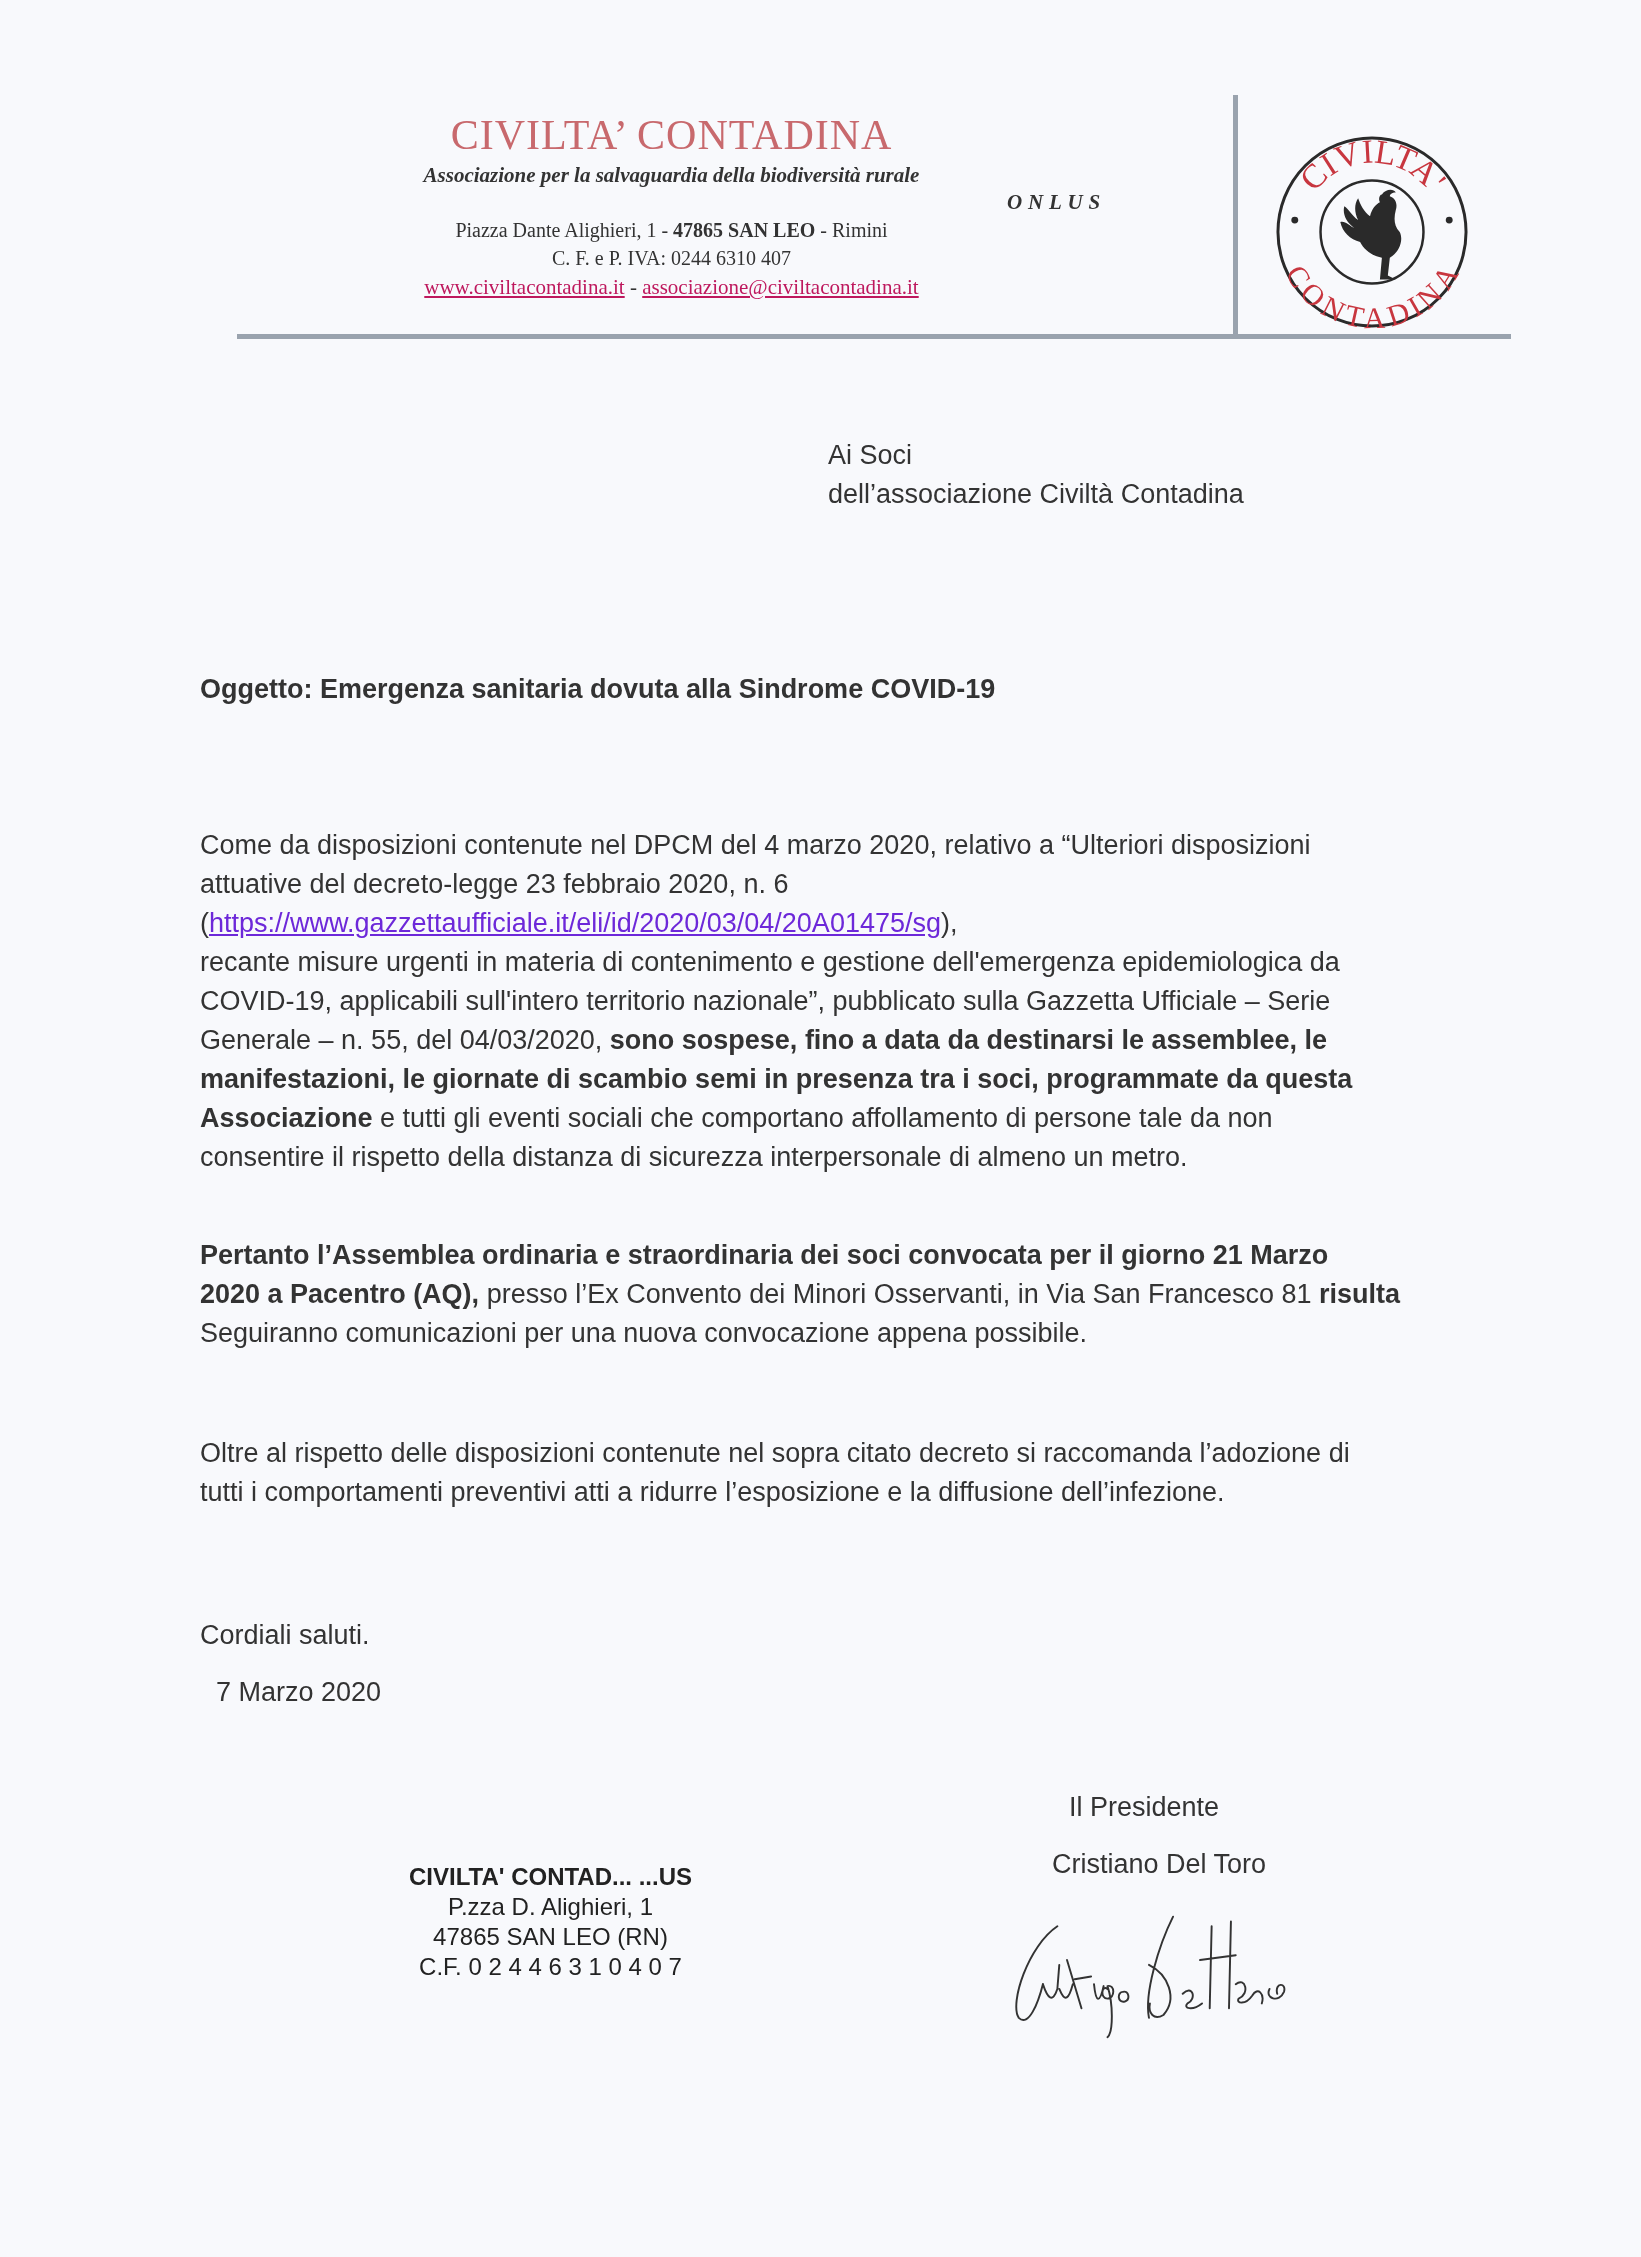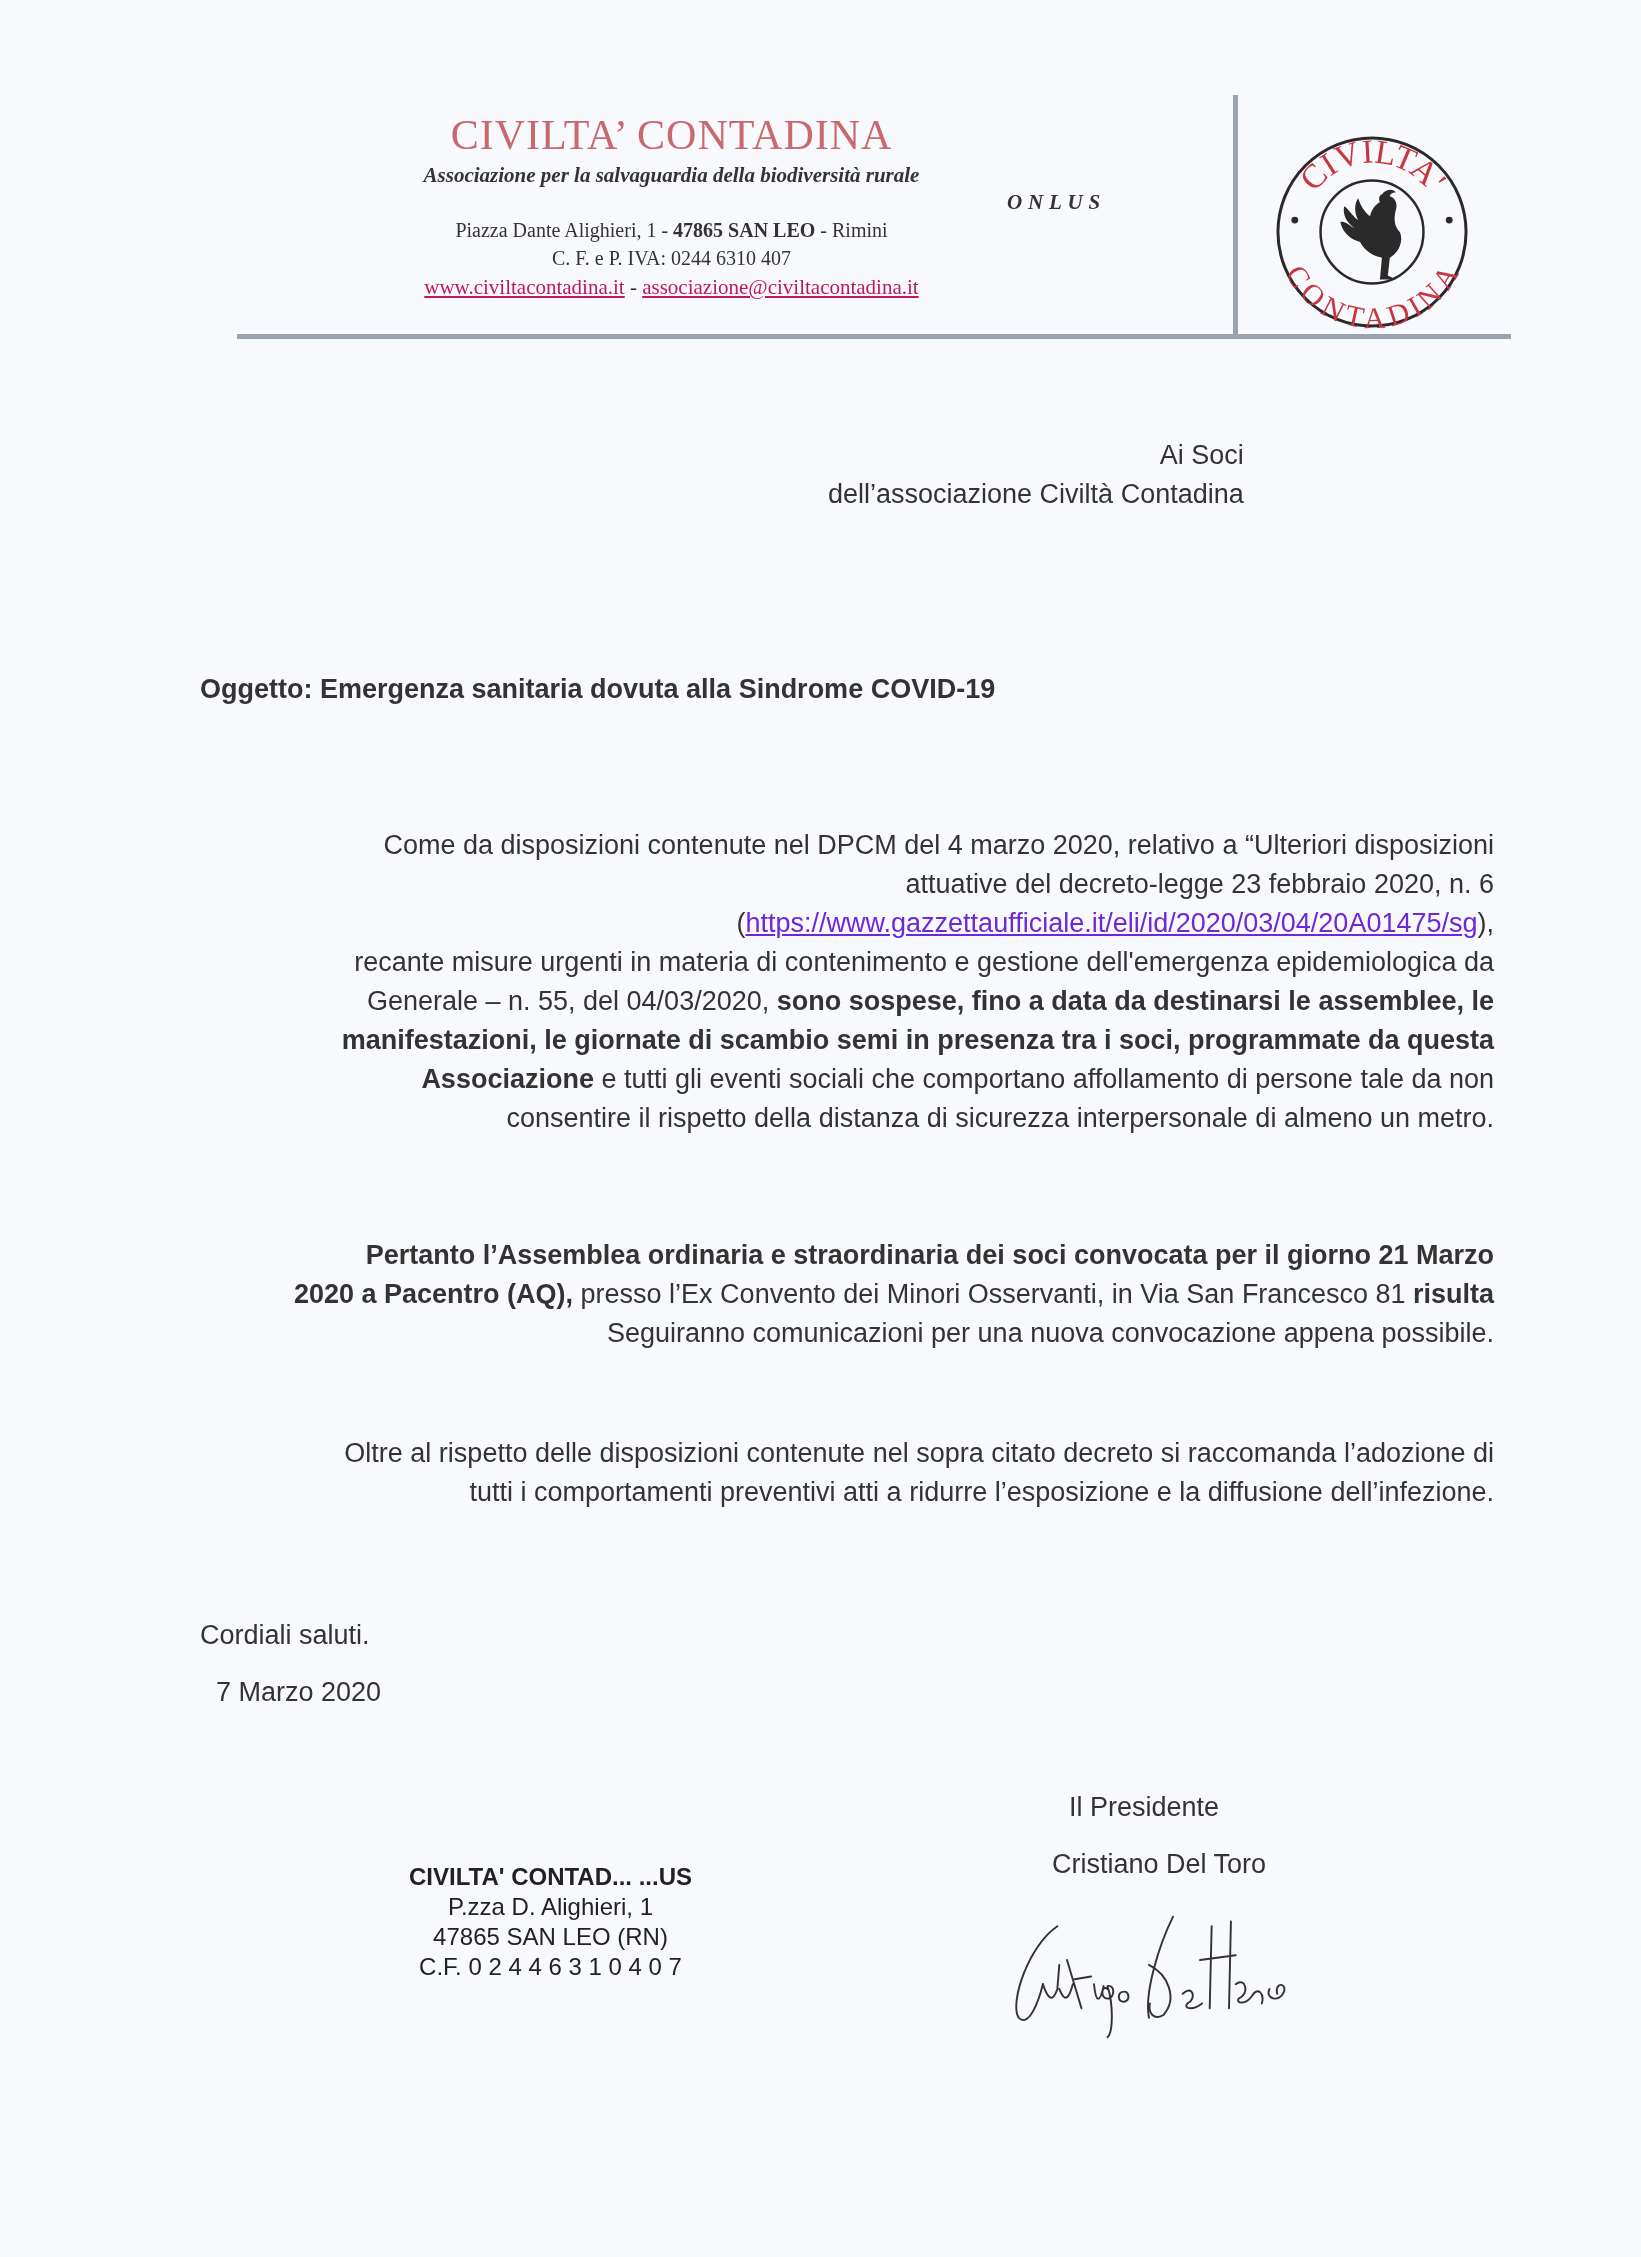--- a/index.html
+++ b/index.html
@@ -23,21 +23,21 @@
   .vrule { position:absolute; left:1233px; top:95px; width:4.8px; height:241px; background:#9aa3ae; }
   .logo { position:absolute; left:1273px; top:133px; width:198px; height:198px; }
 
   .txt { position:absolute; font-size:27px; line-height:39px; color:#333; }
   .recip { left:828px; top:436px; }
   .subject { left:200px; top:670px; font-weight:bold; font-size:27px; }
   .body1 { left:200px; top:826px; width:1294px; }
   .body1 a { color:#6d28d9; text-decoration:underline;margin-top:39px; }
   .body2 { left:200px; top:1236px; width:1294px; }
   .body3 { left:200px; top:1434px; width:1294px; }
-  .p-line { display:block; white-space:nowrap;text-align:right; }
+  .p-line { display:block; white-space:nowrap; }
   b.bd { font-weight:bold; }
   .greet { left:200px; top:1616px; }
   .date { left:216px; top:1673px; }
   .pres-title { left:1069px; top:1788px; }
   .pres-name { left:1052px; top:1845px; }
   .stamp { position:absolute; left:367px; top:1862px; width:367px; text-align:center;
            font-family:"Liberation Sans", "DejaVu Sans", sans-serif; font-size:24px; line-height:30px; color:#222; }
   .stamp .s1 { font-weight:bold; }
   .sig { position:absolute; left:999px; top:1907px; width:406px; height:135px; }
 </style>
@@ -76,20 +76,21 @@
   <span class="p-line">dell’associazione Civiltà Contadina</span>
 </div>
 
 <div class="txt subject">Oggetto: Emergenza sanitaria dovuta alla Sindrome COVID-19</div>
 
 <div class="txt body1">
   <span class="p-line">Come da disposizioni contenute nel DPCM del 4 marzo 2020, relativo a “Ulteriori disposizioni</span>
   <span class="p-line">attuative del decreto-legge 23 febbraio 2020, n. 6</span>
   <span class="p-line"><span>(</span><a>https://www.gazzettaufficiale.it/eli/id/2020/03/04/20A01475/sg</a><span>),</span></span>
   <span class="p-line">recante misure urgenti in materia di contenimento e gestione dell'emergenza epidemiologica da</span>
+  <span class="p-line">COVID-19, applicabili sull'intero territorio nazionale”, pubblicato sulla Gazzetta Ufficiale – Serie</span>
   <span class="p-line"><span>Generale – n. 55, del 04/03/2020, </span><b class="bd">sono sospese, fino a data da destinarsi  le assemblee, le</b></span>
   <span class="p-line"><b class="bd">manifestazioni, le giornate di scambio semi in presenza tra i soci, programmate da questa</b></span>
   <span class="p-line"><b class="bd">Associazione</b><span>  e tutti gli eventi sociali che comportano affollamento di persone tale da non</span></span>
   <span class="p-line">consentire  il  rispetto  della distanza di sicurezza interpersonale  di  almeno  un  metro.</span>
 </div>
 
 <div class="txt body2">
   <span class="p-line"><b class="bd">Pertanto l’Assemblea ordinaria e straordinaria dei soci convocata per il giorno 21 Marzo</b></span>
   <span class="p-line"><b class="bd">2020 a Pacentro (AQ),</b><span> presso l’Ex Convento dei Minori Osservanti, in Via San Francesco 81 </span><b class="bd">risulta</b></span>
   <span class="p-line">Seguiranno comunicazioni per una nuova convocazione appena possibile.</span>

